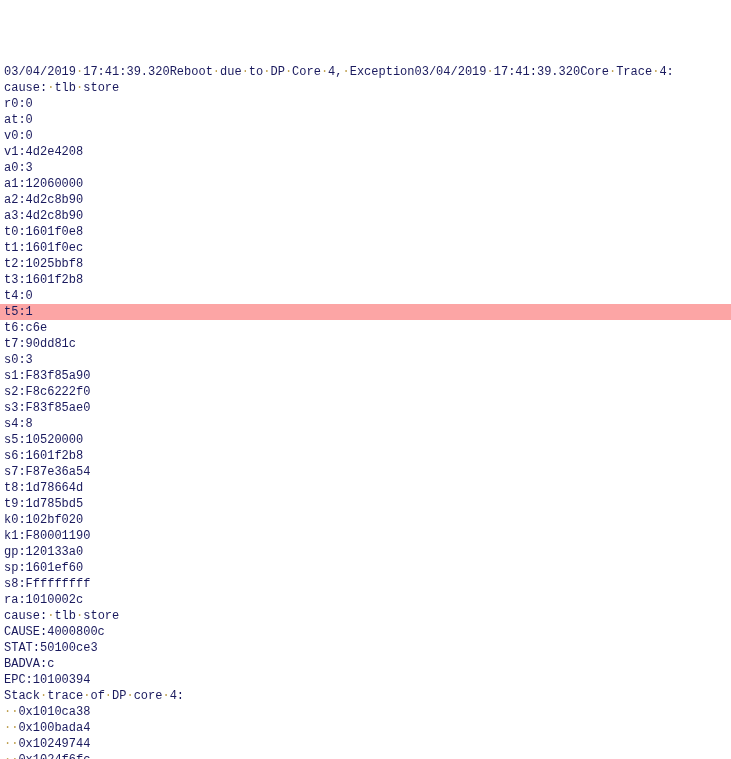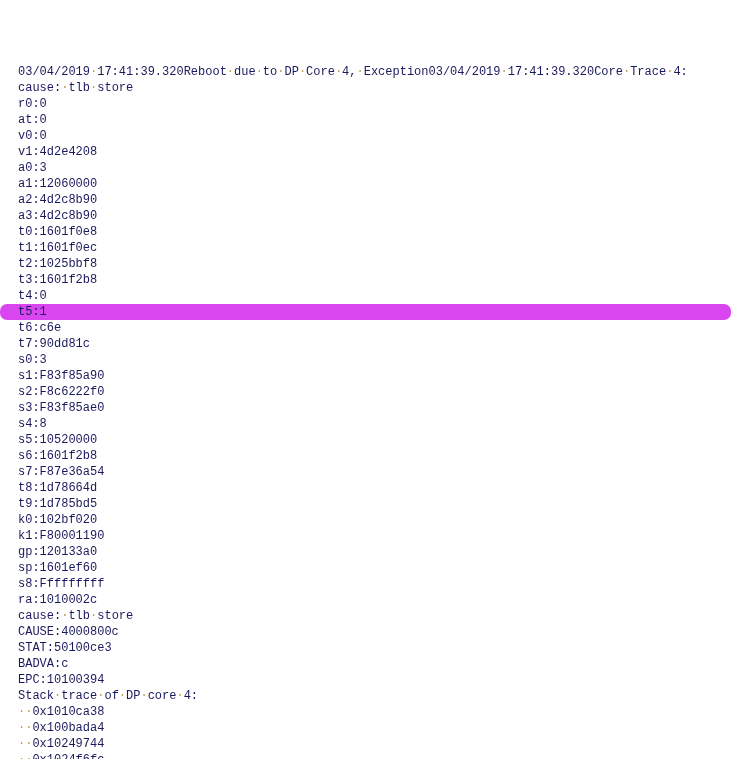--- a/index.html
+++ b/index.html
@@ -12,25 +12,24 @@
       font-size: 12px;
       line-height: 16px;
       color: #1a1a5e;
       background: #ffffff;
       white-space: pre;
       padding: 0;
       width: 731px;
     }
     .line {
       display: block;
-      padding: 0 18px;
+      padding: 0 4px;
     }
     .highlighted {
-      background-color: #d946ef;
-      border-radius: 7px;
+      background-color: #fca5a5;
     }
     .ws-dot {
       color: #bfa050;
     }
     .cut-top {
       color: #1a1a5e;
     }
   </style>
 </head>
 <body>

